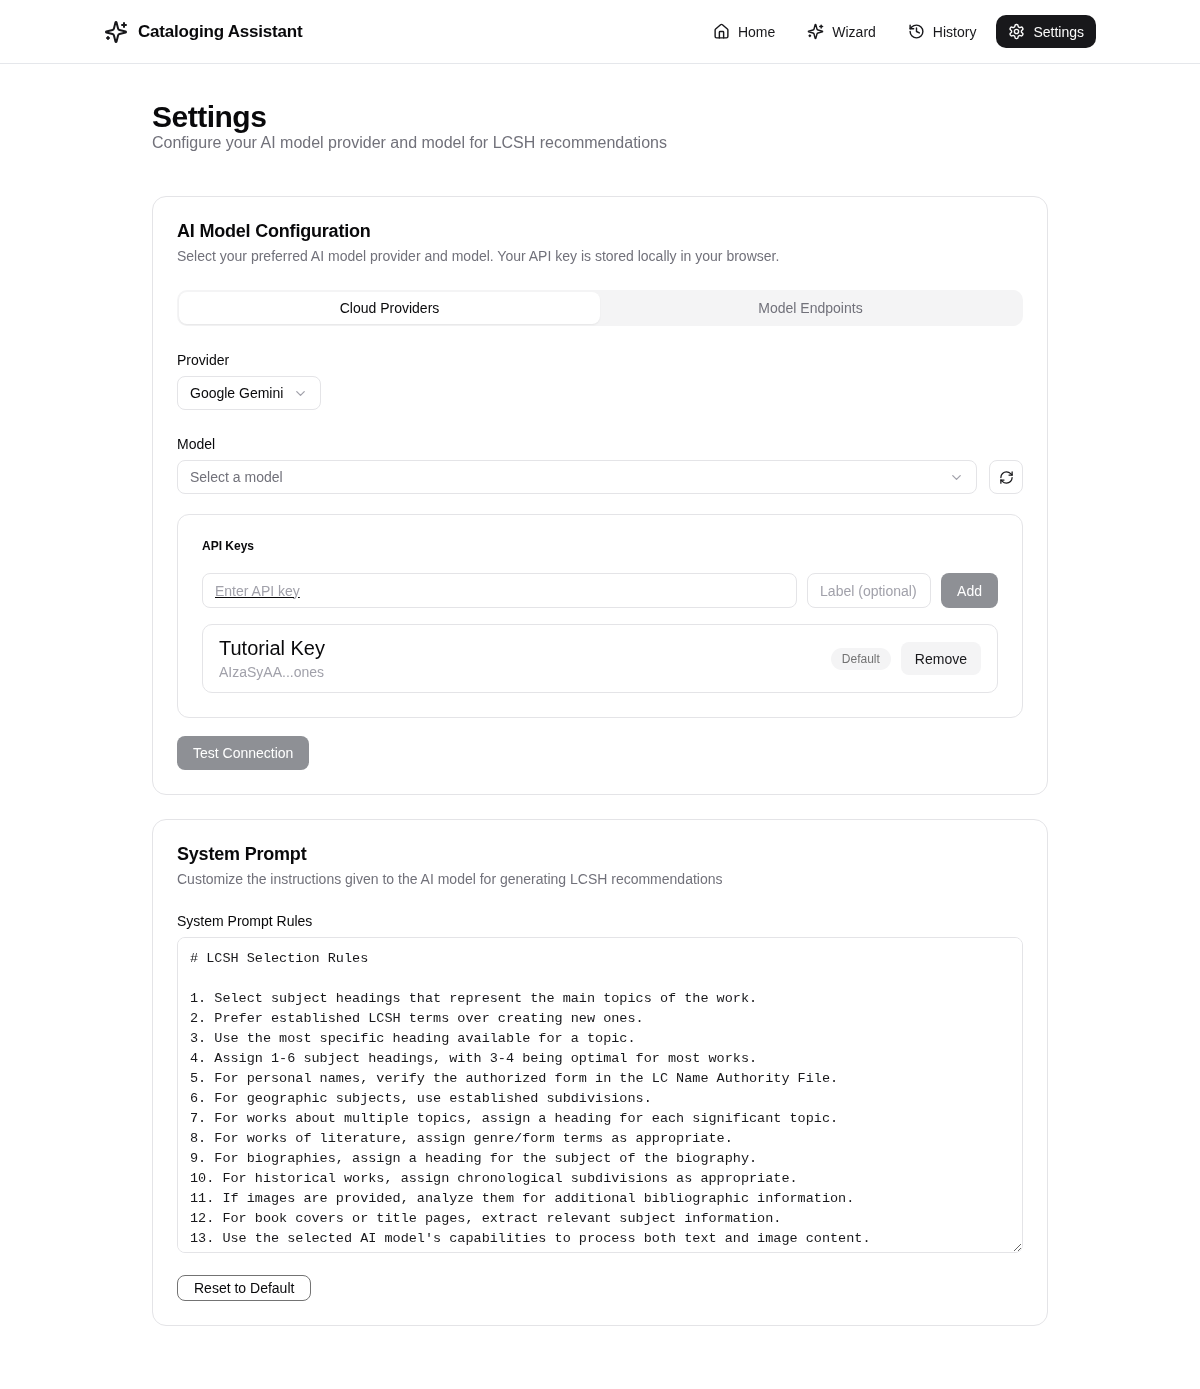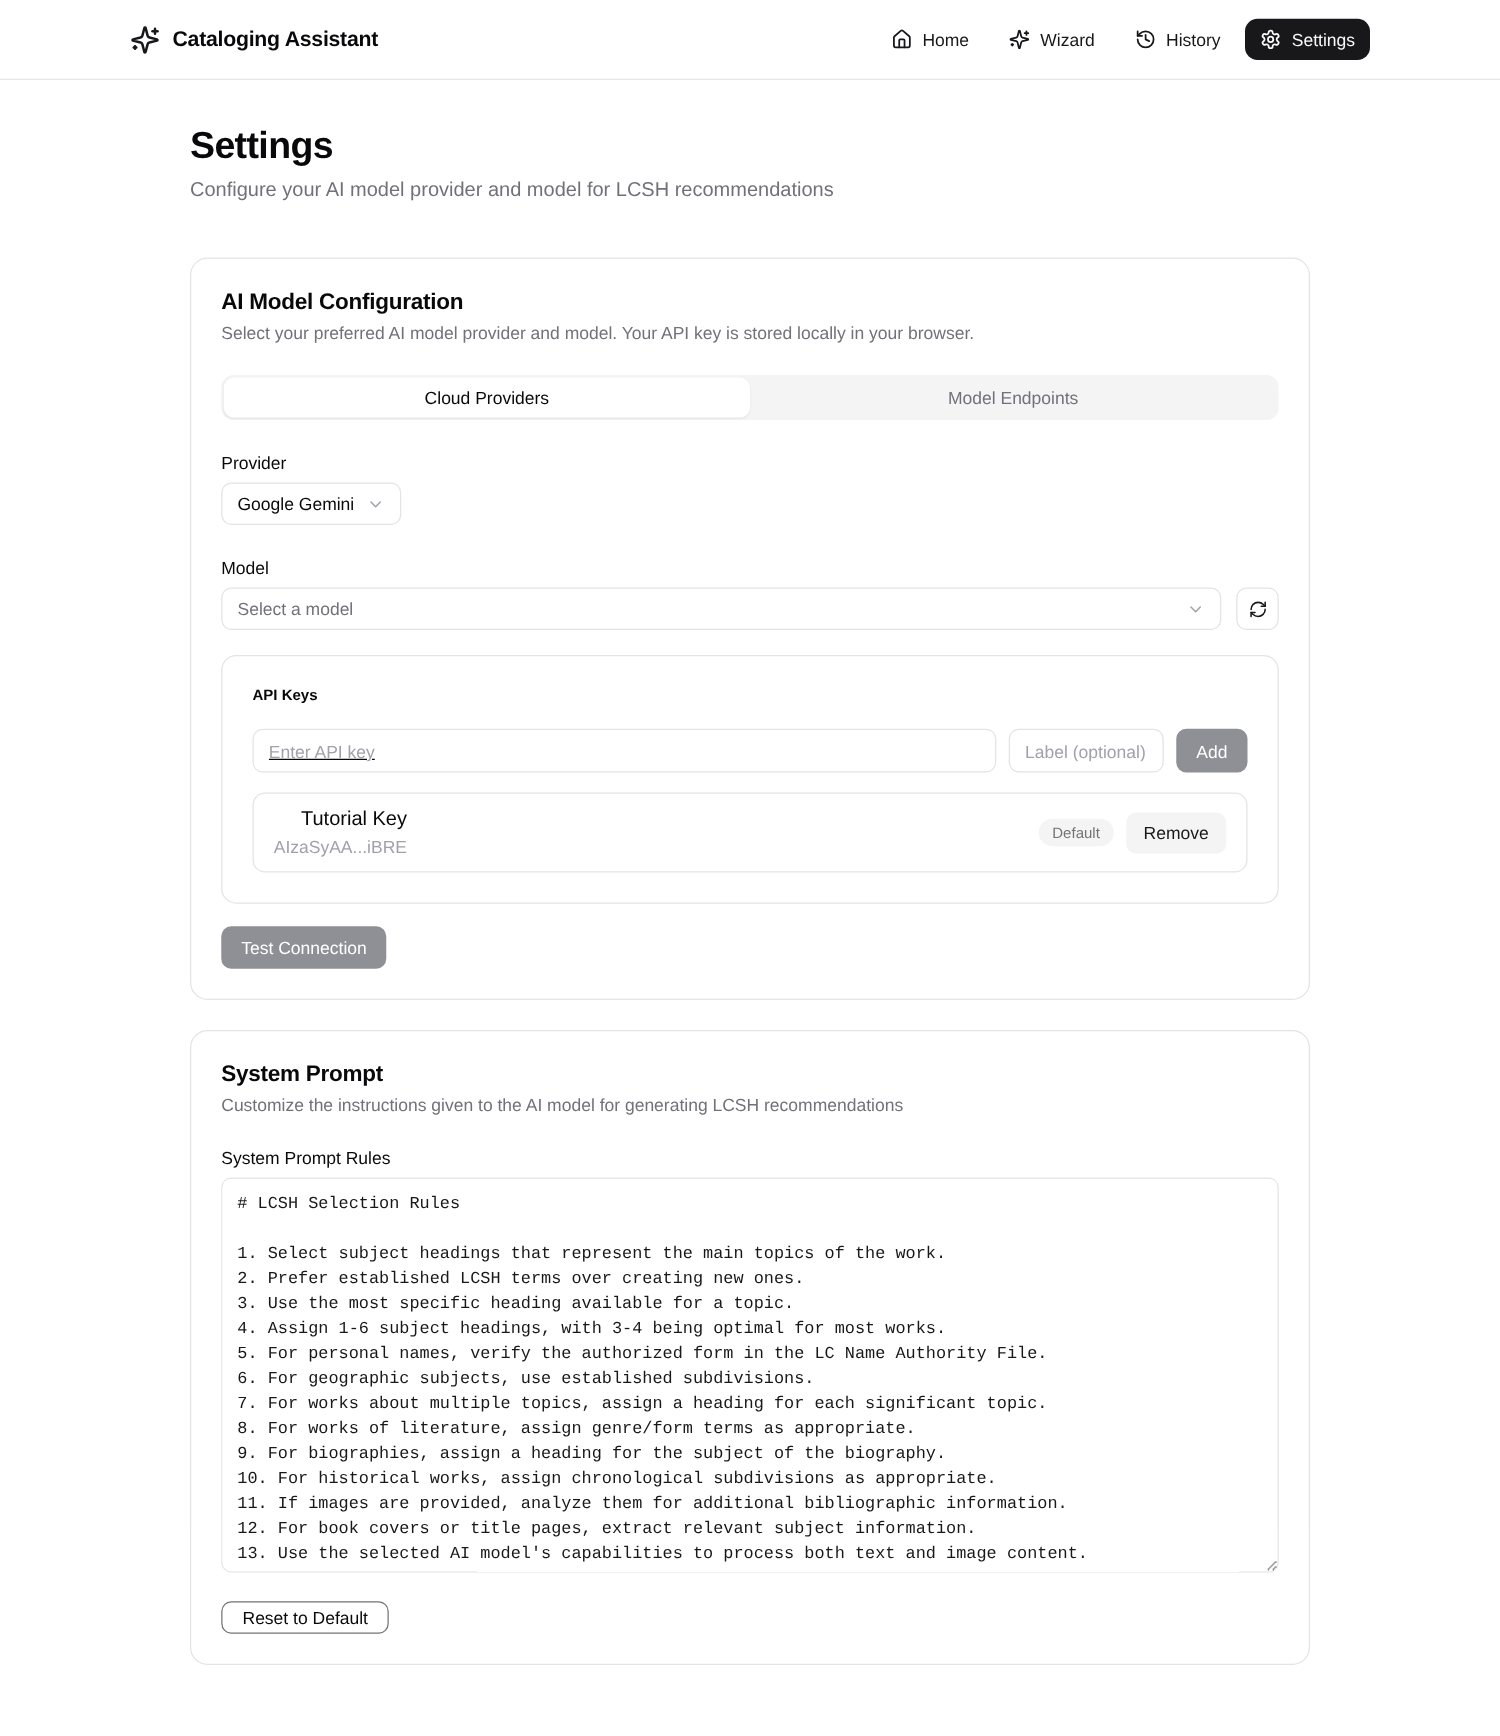--- a/index.html
+++ b/index.html
@@ -39,21 +39,21 @@
     border: none;
     cursor: pointer;
   }
   .nav-item.active { background: #18181b; color: #fafafa; }
   .icon { display: inline-flex; align-items: center; justify-content: center; }
   .icon svg { display: block; }
 
   
   .main { max-width: 896px; margin: 0 auto; padding: 36px 0 31px; }
   .page-title { font-size: 30px; font-weight: 700; letter-spacing: -0.5px; }
-  .page-subtitle { margin-top: 10px; font-size: 16px; color: #71717a; }
+  .page-subtitle { font-size: 16px; color: #71717a; }
 
   .card {
     margin-top: 44px;
     border: 1px solid #e4e4e7;
     border-radius: 14px;
     background: #fff;
     padding: 24px;
   }
   .card + .card { margin-top: 24px; }
   .card-title { font-size: 18px; font-weight: 600; letter-spacing: -0.2px; }
@@ -149,21 +149,21 @@
     height: 35px;
     padding: 0 16px;
   }
   .key-item {
     margin-top: 16px;
     border: 1px solid #e4e4e7;
     border-radius: 10px;
     padding: 12px 16px;
     display: flex; align-items: center; justify-content: space-between;
   }
-  .key-name { font-size: 16px; font-weight: 500; text-align: right; }
+  .key-name { font-size: 20px; font-weight: 500; }
   .key-value { margin-top: 4px; font-size: 14px; color: #a1a1aa; }
   .key-actions { display: flex; align-items: center; gap: 10px; }
   .badge {
     background: #f4f4f5;
     color: #737373;
     font-size: 12px;
     font-weight: 500;
     padding: 4px 11px;
     border-radius: 9999px;
   }
@@ -314,21 +314,21 @@
 
       <div class="key-input-row">
         <input class="text-input key-input" type="text" placeholder="Enter API key" style="">
         <input class="text-input label-input" type="text" placeholder="Label (optional)" style="">
         <button class="btn btn-muted">Add</button>
       </div>
 
       <div class="key-item">
         <div>
           <div class="key-name">Tutorial Key</div>
-          <div class="key-value">AIzaSyAA...iBRE</div>
+          <div class="key-value">AIzaSyAA...ones</div>
         </div>
         <div class="key-actions">
           <span class="badge">Default</span>
           <button class="btn btn-soft">Remove</button>
         </div>
       </div>
     </div>
 
     <button class="btn btn-muted test-btn">Test Connection</button>
   </section>

